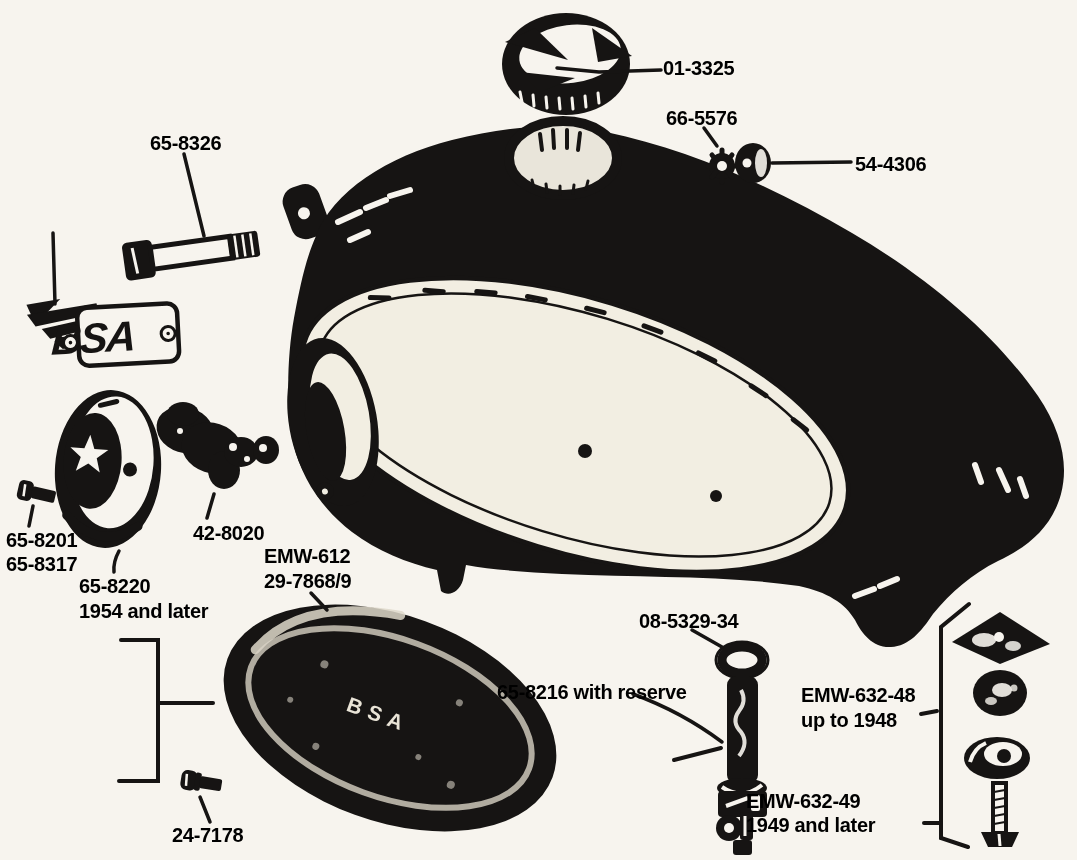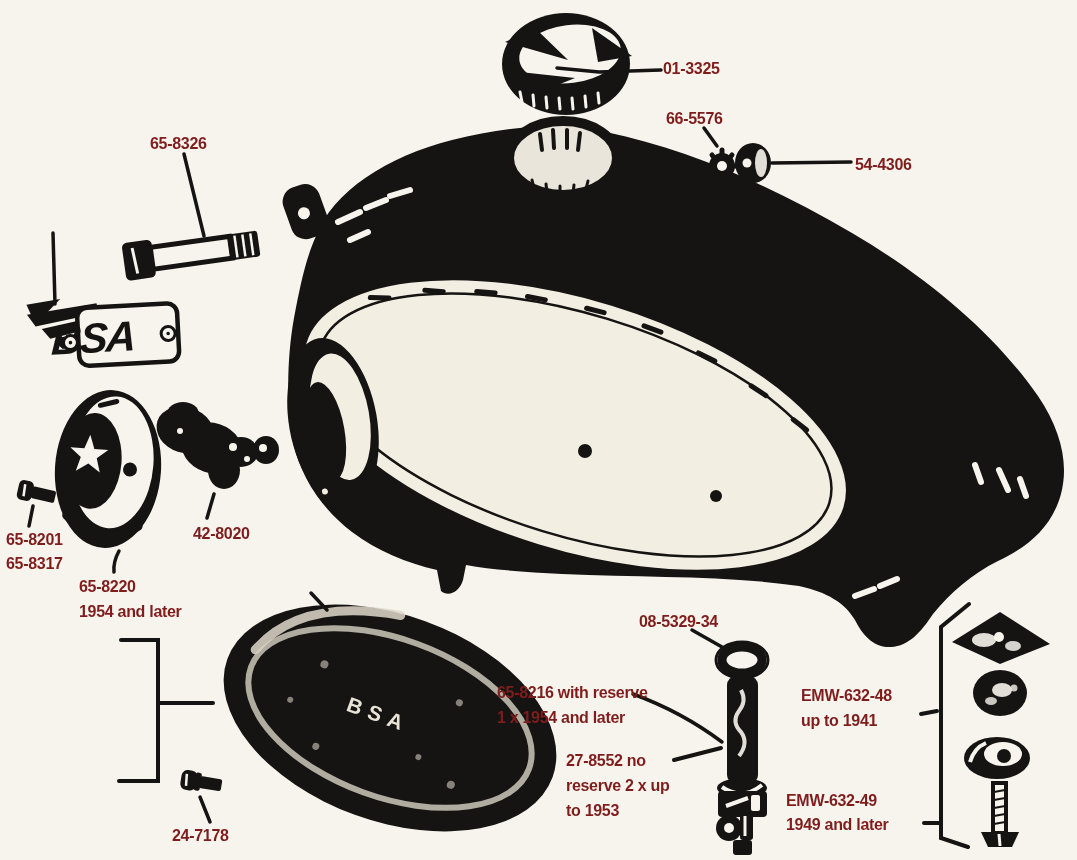--- a/index.html
+++ b/index.html
@@ -8,24 +8,24 @@
     position:relative;
     width:1077px;height:860px;
     background:#f7f4ee;
     overflow:hidden;
     font-family:"Liberation Sans","DejaVu Sans",sans-serif;
   }
   #art{position:absolute;left:0;top:0;width:1077px;height:860px;}
   .label{
     position:absolute;
     font-weight:700;
-    font-size:16px;
+    font-size:20px;
     line-height:25px;
     letter-spacing:-0.3px;
-    color:#7f1d1d;
+    color:#000000;
     white-space:pre;
   }
   .label div{white-space:pre;}
 </style>
 </head>
 <body>
 
 <div id="page">
 
 <svg id="art" viewBox="0 0 1077 860">
@@ -305,20 +305,20 @@
   </g>
 </svg>
 
 <div class="label" style="left:663px;top:56px"><div>01-3325</div></div>
 <div class="label" style="left:666px;top:106px"><div>66-5576</div></div>
 <div class="label" style="left:855px;top:152px"><div>54-4306</div></div>
 <div class="label" style="left:150px;top:131px"><div>65-8326</div></div>
 <div class="label" style="left:6px;top:528px;line-height:24px"><div>65-8201</div><div>65-8317</div></div>
 <div class="label" style="left:79px;top:574px"><div>65-8220</div><div>1954 and later</div></div>
 <div class="label" style="left:193px;top:521px"><div>42-8020</div></div>
+<div class="label" style="left:264px;top:544px"><div>EMW-612</div><div>29-7868/9</div></div>
 <div class="label" style="left:639px;top:609px"><div>08-5329-34</div></div>
-<div class="label" style="left:497px;top:680px"><div>65-8216 with reserve</div><div>1 x 1954 and later</div></div>
-<div class="label" style="left:566px;top:748px"><div>27-8552 no</div><div>reserve 2 x up</div><div>to 1953</div></div>
-<div class="label" style="left:801px;top:683px"><div>EMW-632-48</div><div>up to 1941</div></div>
-<div class="label" style="left:786px;top:789px;line-height:24px"><div>EMW-632-49</div><div>1949 and later</div></div>
+<div class="label" style="left:497px;top:680px"><div>65-8216 with reserve</div></div>
+<div class="label" style="left:801px;top:683px"><div>EMW-632-48</div><div>up to 1948</div></div>
+<div class="label" style="left:746px;top:789px;line-height:24px"><div>EMW-632-49</div><div>1949 and later</div></div>
 <div class="label" style="left:172px;top:823px"><div>24-7178</div></div>
 
 </div>
 
 </body></html>

